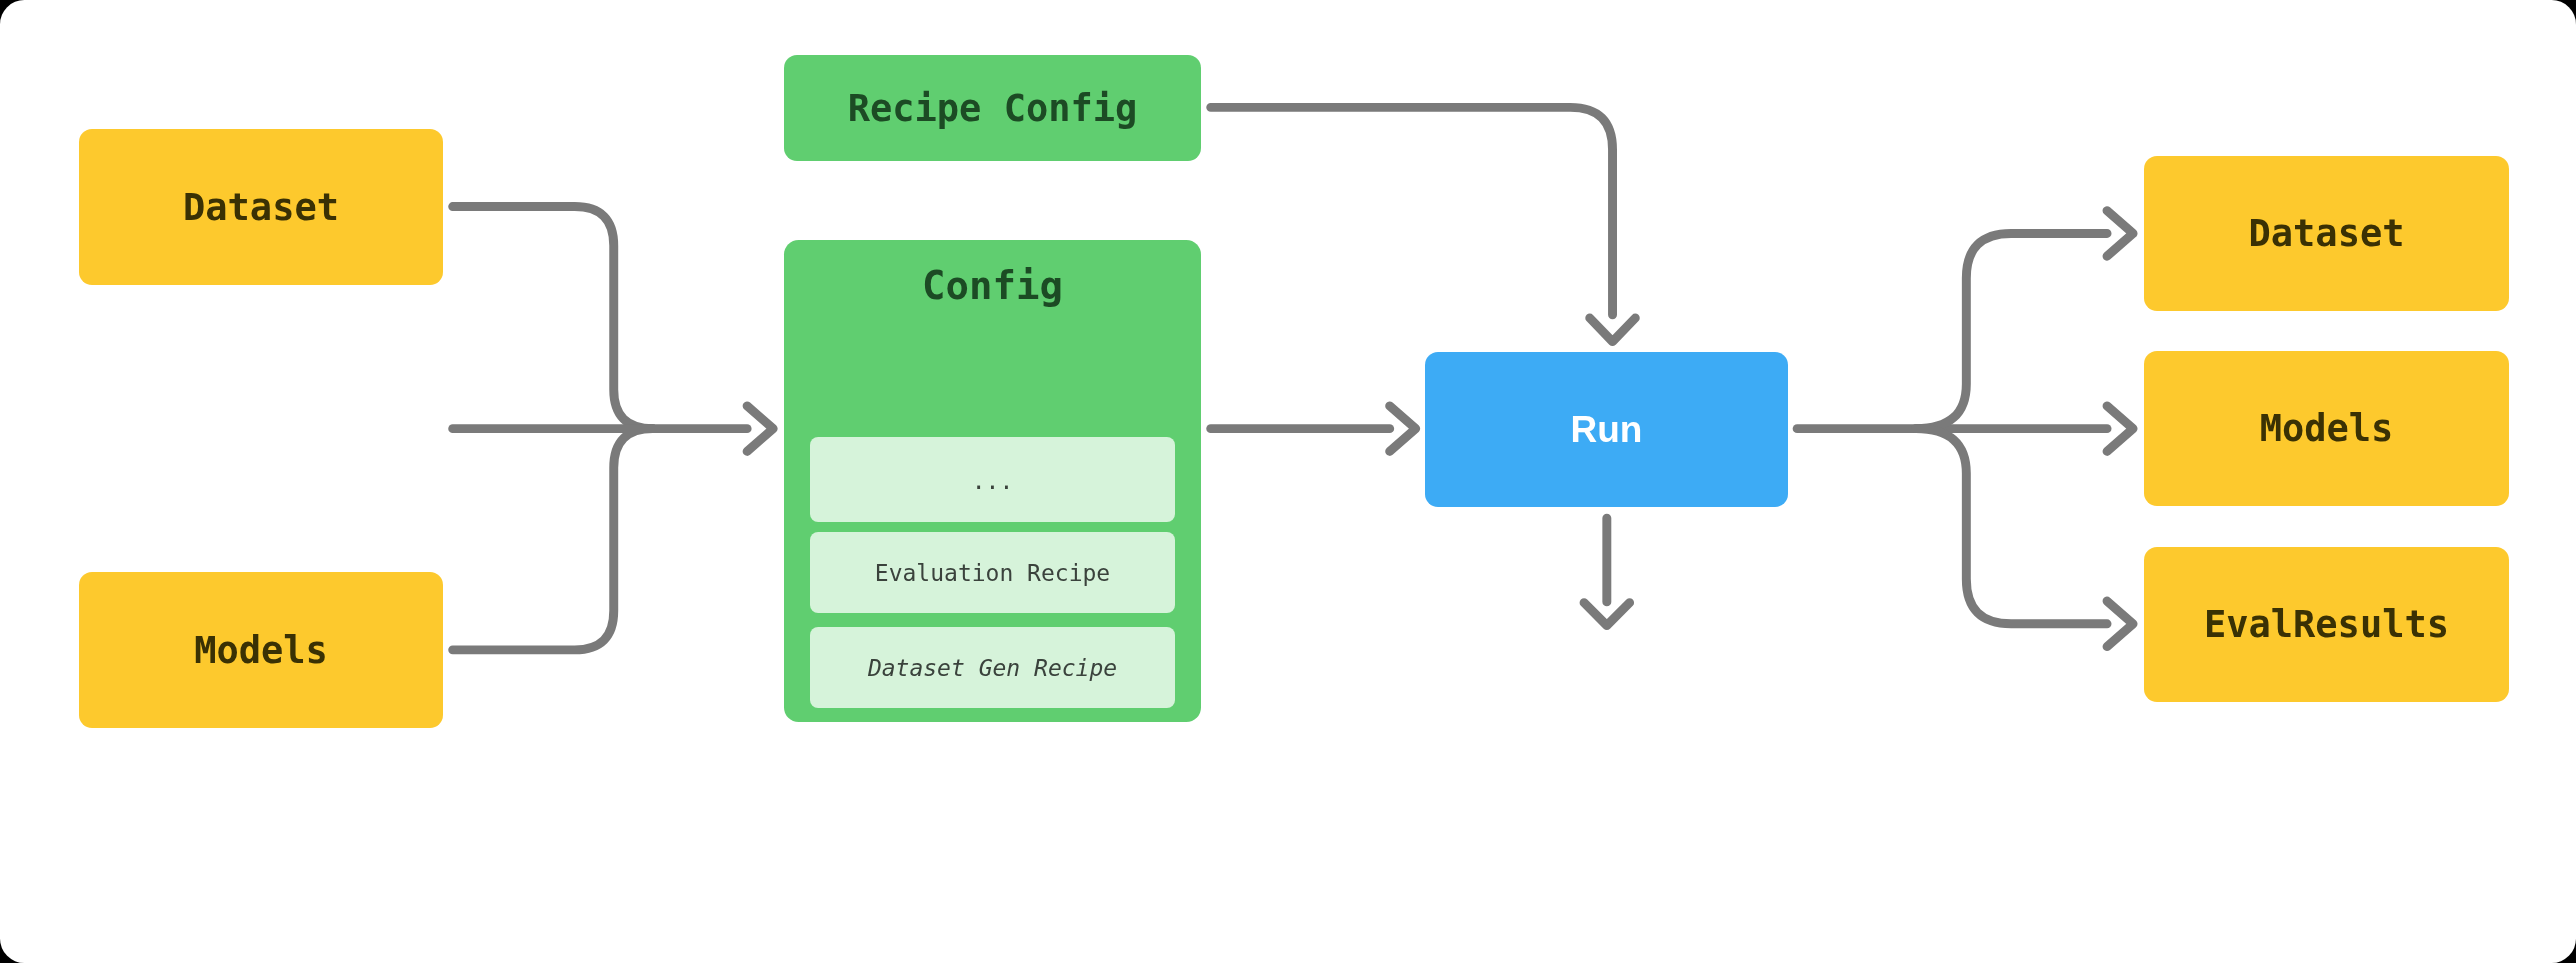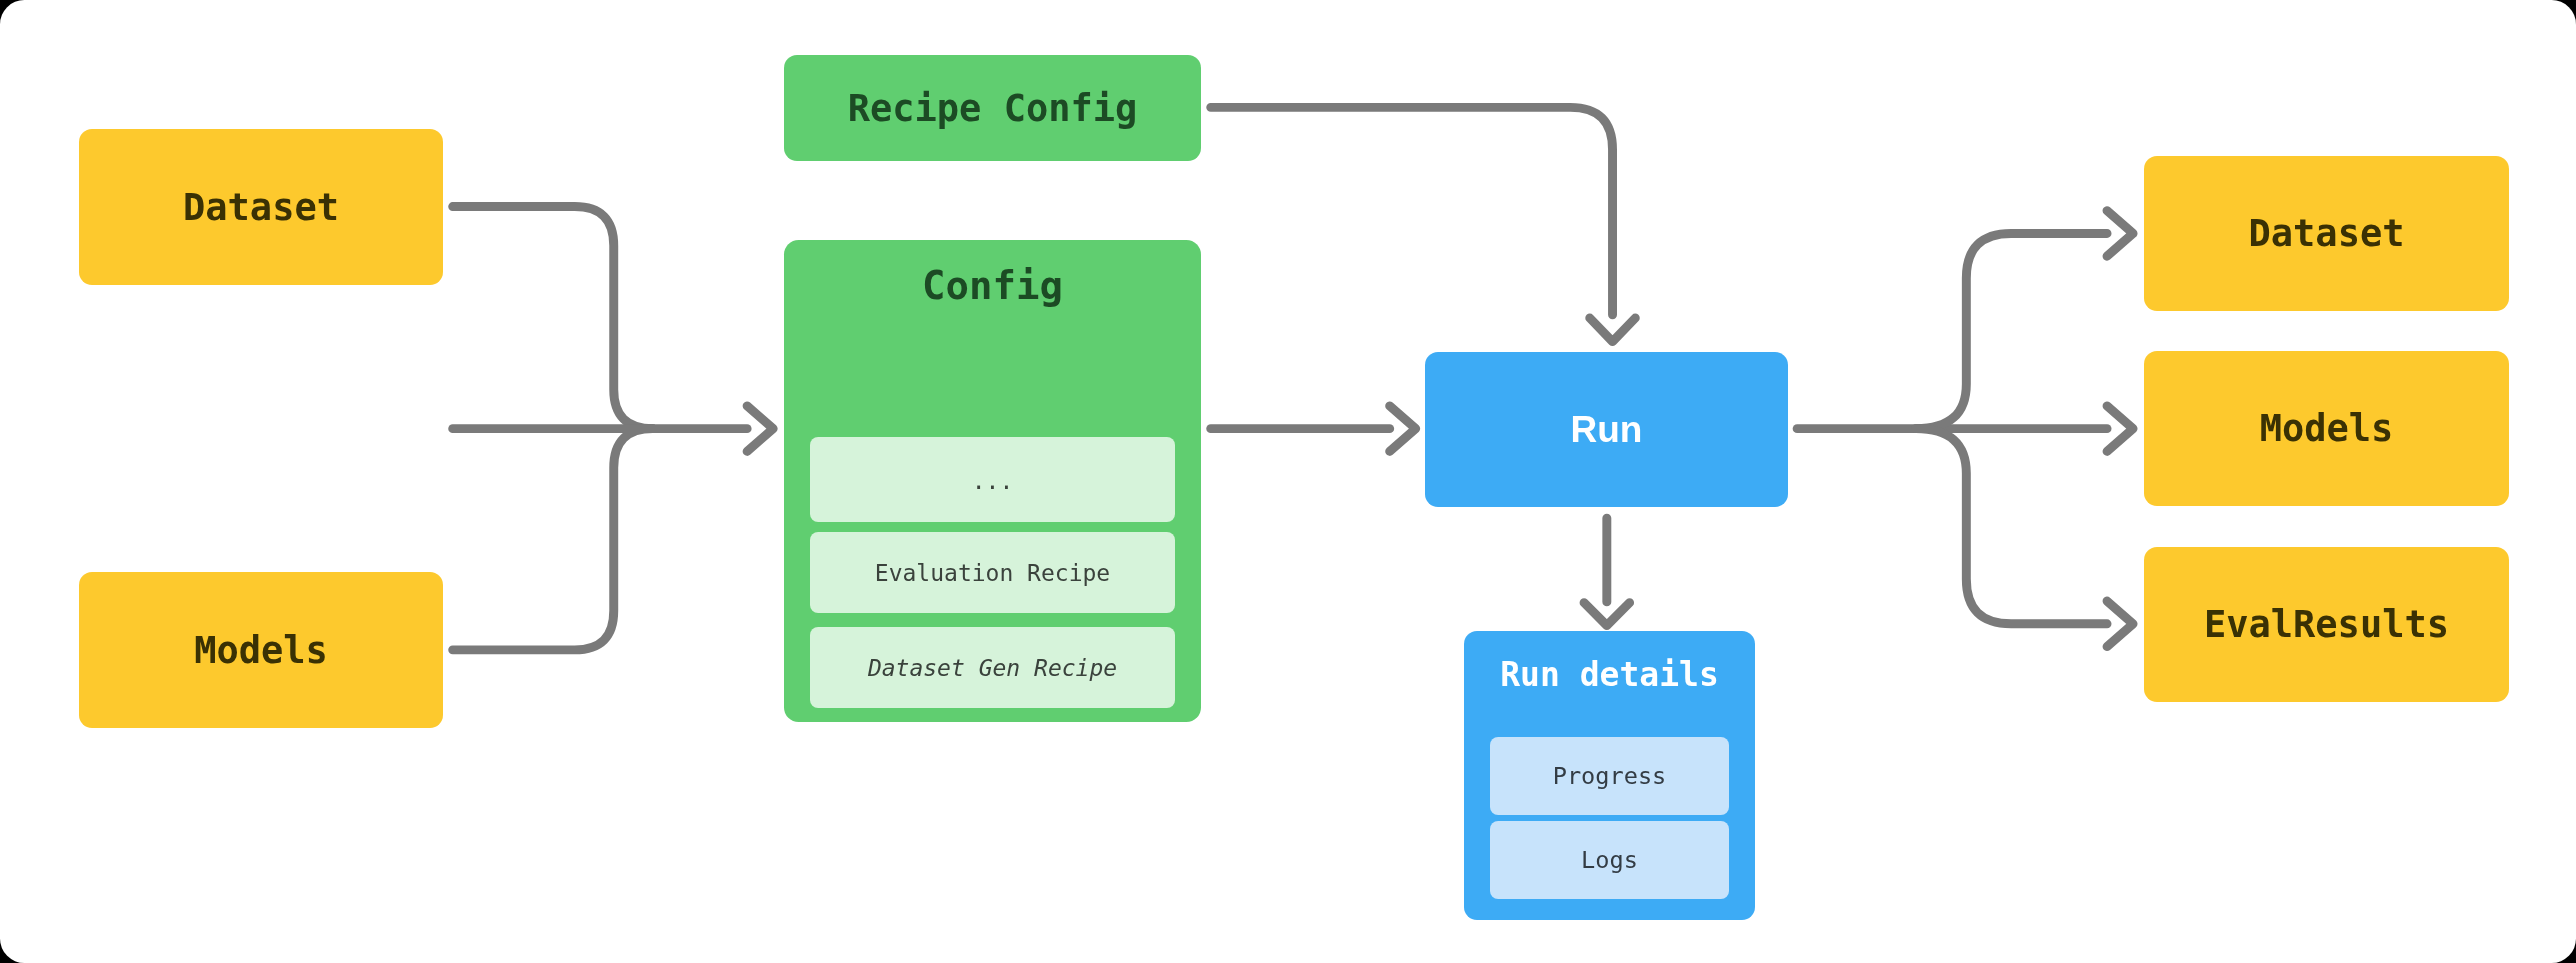--- a/index.html
+++ b/index.html
@@ -185,29 +185,20 @@
     </div>
     <div class="sub-item sub-green">
       <span>...</span>
     </div>
   </div>
 
   <div class="node node-blue" id="run">
     <span>Run</span>
   </div>
 
-  <div class="node container-blue" id="run-details">
-    <div class="container-title">Run details</div>
-    <div class="sub-item sub-blue">
-      <span>Logs</span>
-    </div>
-    <div class="sub-item sub-blue">
-      <span>Progress</span>
-    </div>
-  </div>
 
   <div class="node node-yellow" id="right-dataset">
     <span>Dataset</span>
   </div>
   <div class="node node-yellow" id="right-models">
     <span>Models</span>
   </div>
   <div class="node node-yellow" id="right-evalresults">
     <span>EvalResults</span>
   </div>

